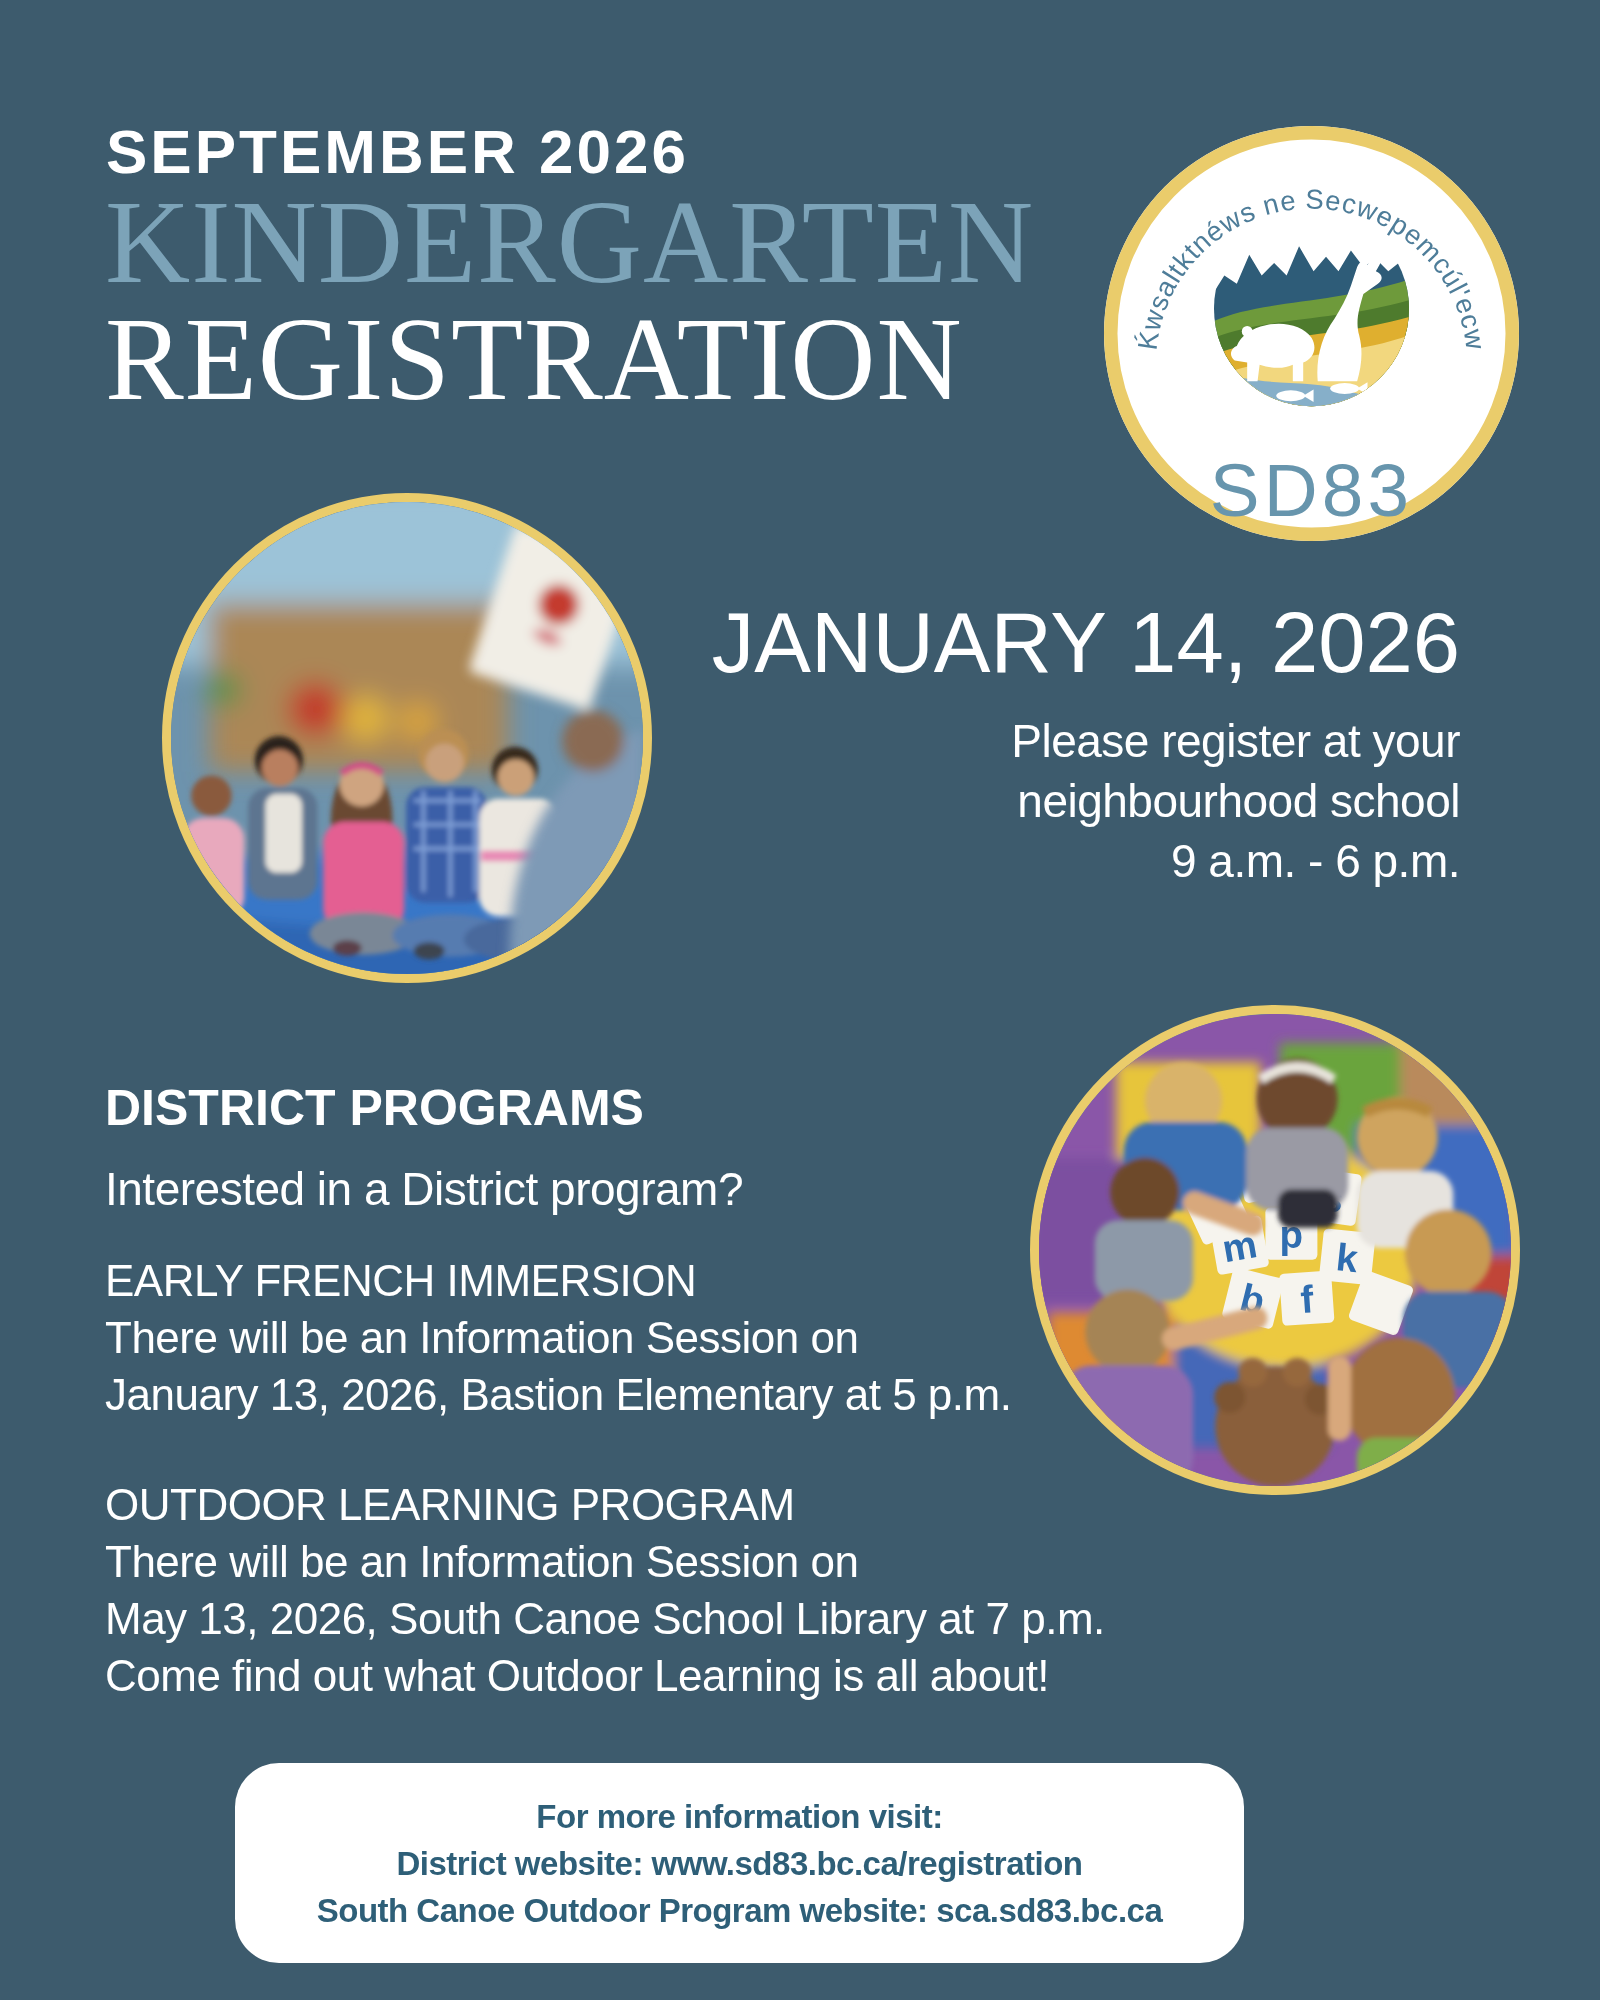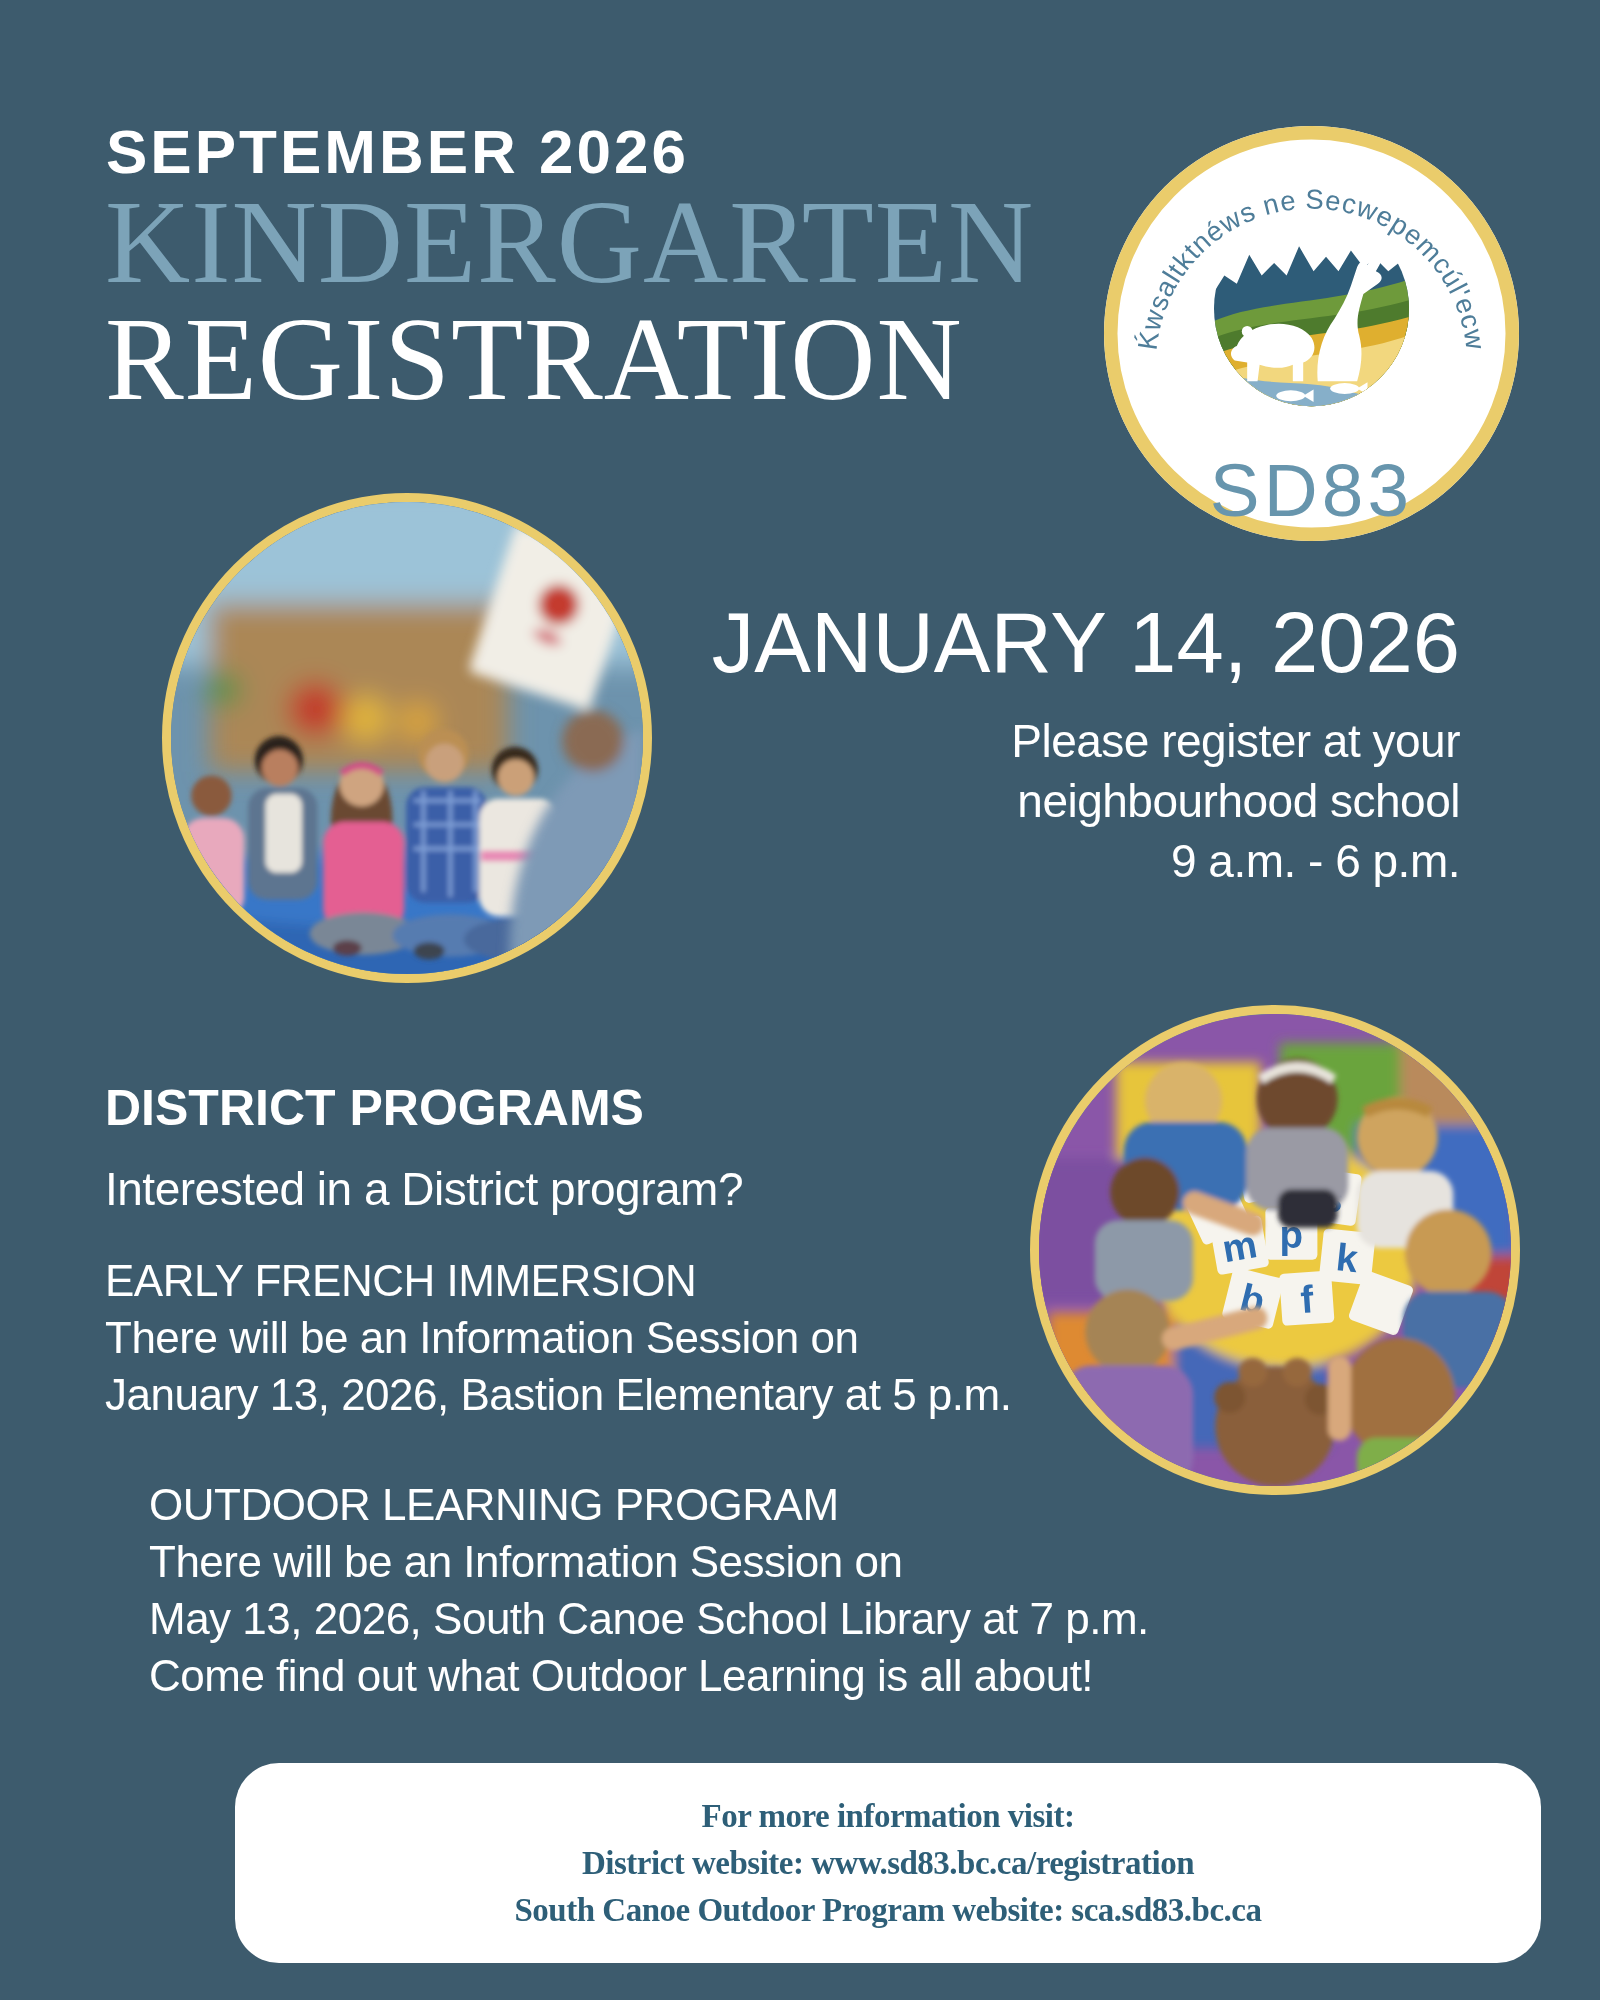--- a/index.html
+++ b/index.html
@@ -15,23 +15,23 @@
   .photo-circle{border-radius:50%;border:9px solid #EACC6B;overflow:hidden;background:#5d7f98;}
   .photo-left{left:162px;top:493px;width:472px;height:472px;}
   .photo-right{left:1030px;top:1005px;width:472px;height:472px;}
   .event-block{right:140px;top:600px;text-align:right;color:#ffffff;}
   .event-date{font-size:85px;line-height:1;letter-spacing:0px;font-weight:normal;}
   .event-lines{margin-top:26px;font-size:46px;line-height:60px;letter-spacing:-0.5px;}
   .dp-heading{left:105px;top:1083px;font-size:50px;font-weight:bold;color:#ffffff;line-height:1;}
   .dp-intro{left:105px;top:1162px;font-size:46px;color:#ffffff;line-height:1.2;letter-spacing:-0.5px;}
   .dp-para{color:#ffffff;font-size:44px;line-height:57px;letter-spacing:-0.5px;}
   .dp-efi{left:105px;top:1252px;}
-  .dp-olp{left:105px;top:1476px;margin-left:44px;}
-  .footer-box{left:235px;top:1763px;width:1306px;height:200px;background:#ffffff;border-radius:44px;
-              display:flex;align-items:center;justify-content:center;font-family:Liberation Serif, serif;}
+  .dp-olp{left:105px;top:1476px;}
+  .footer-box{left:235px;top:1763px;width:1009px;height:200px;background:#ffffff;border-radius:44px;
+              display:flex;align-items:center;justify-content:center;}
   .footer-text{width:100%;text-align:center;color:#2E5F78;font-weight:bold;font-size:33px;
                line-height:47px;letter-spacing:-0.5px;}
   svg{display:block;}
 </style>
 </head>
 <body>
 
 <div id="poster">
 
   <div class="abs eyebrow">SEPTEMBER 2026</div>

